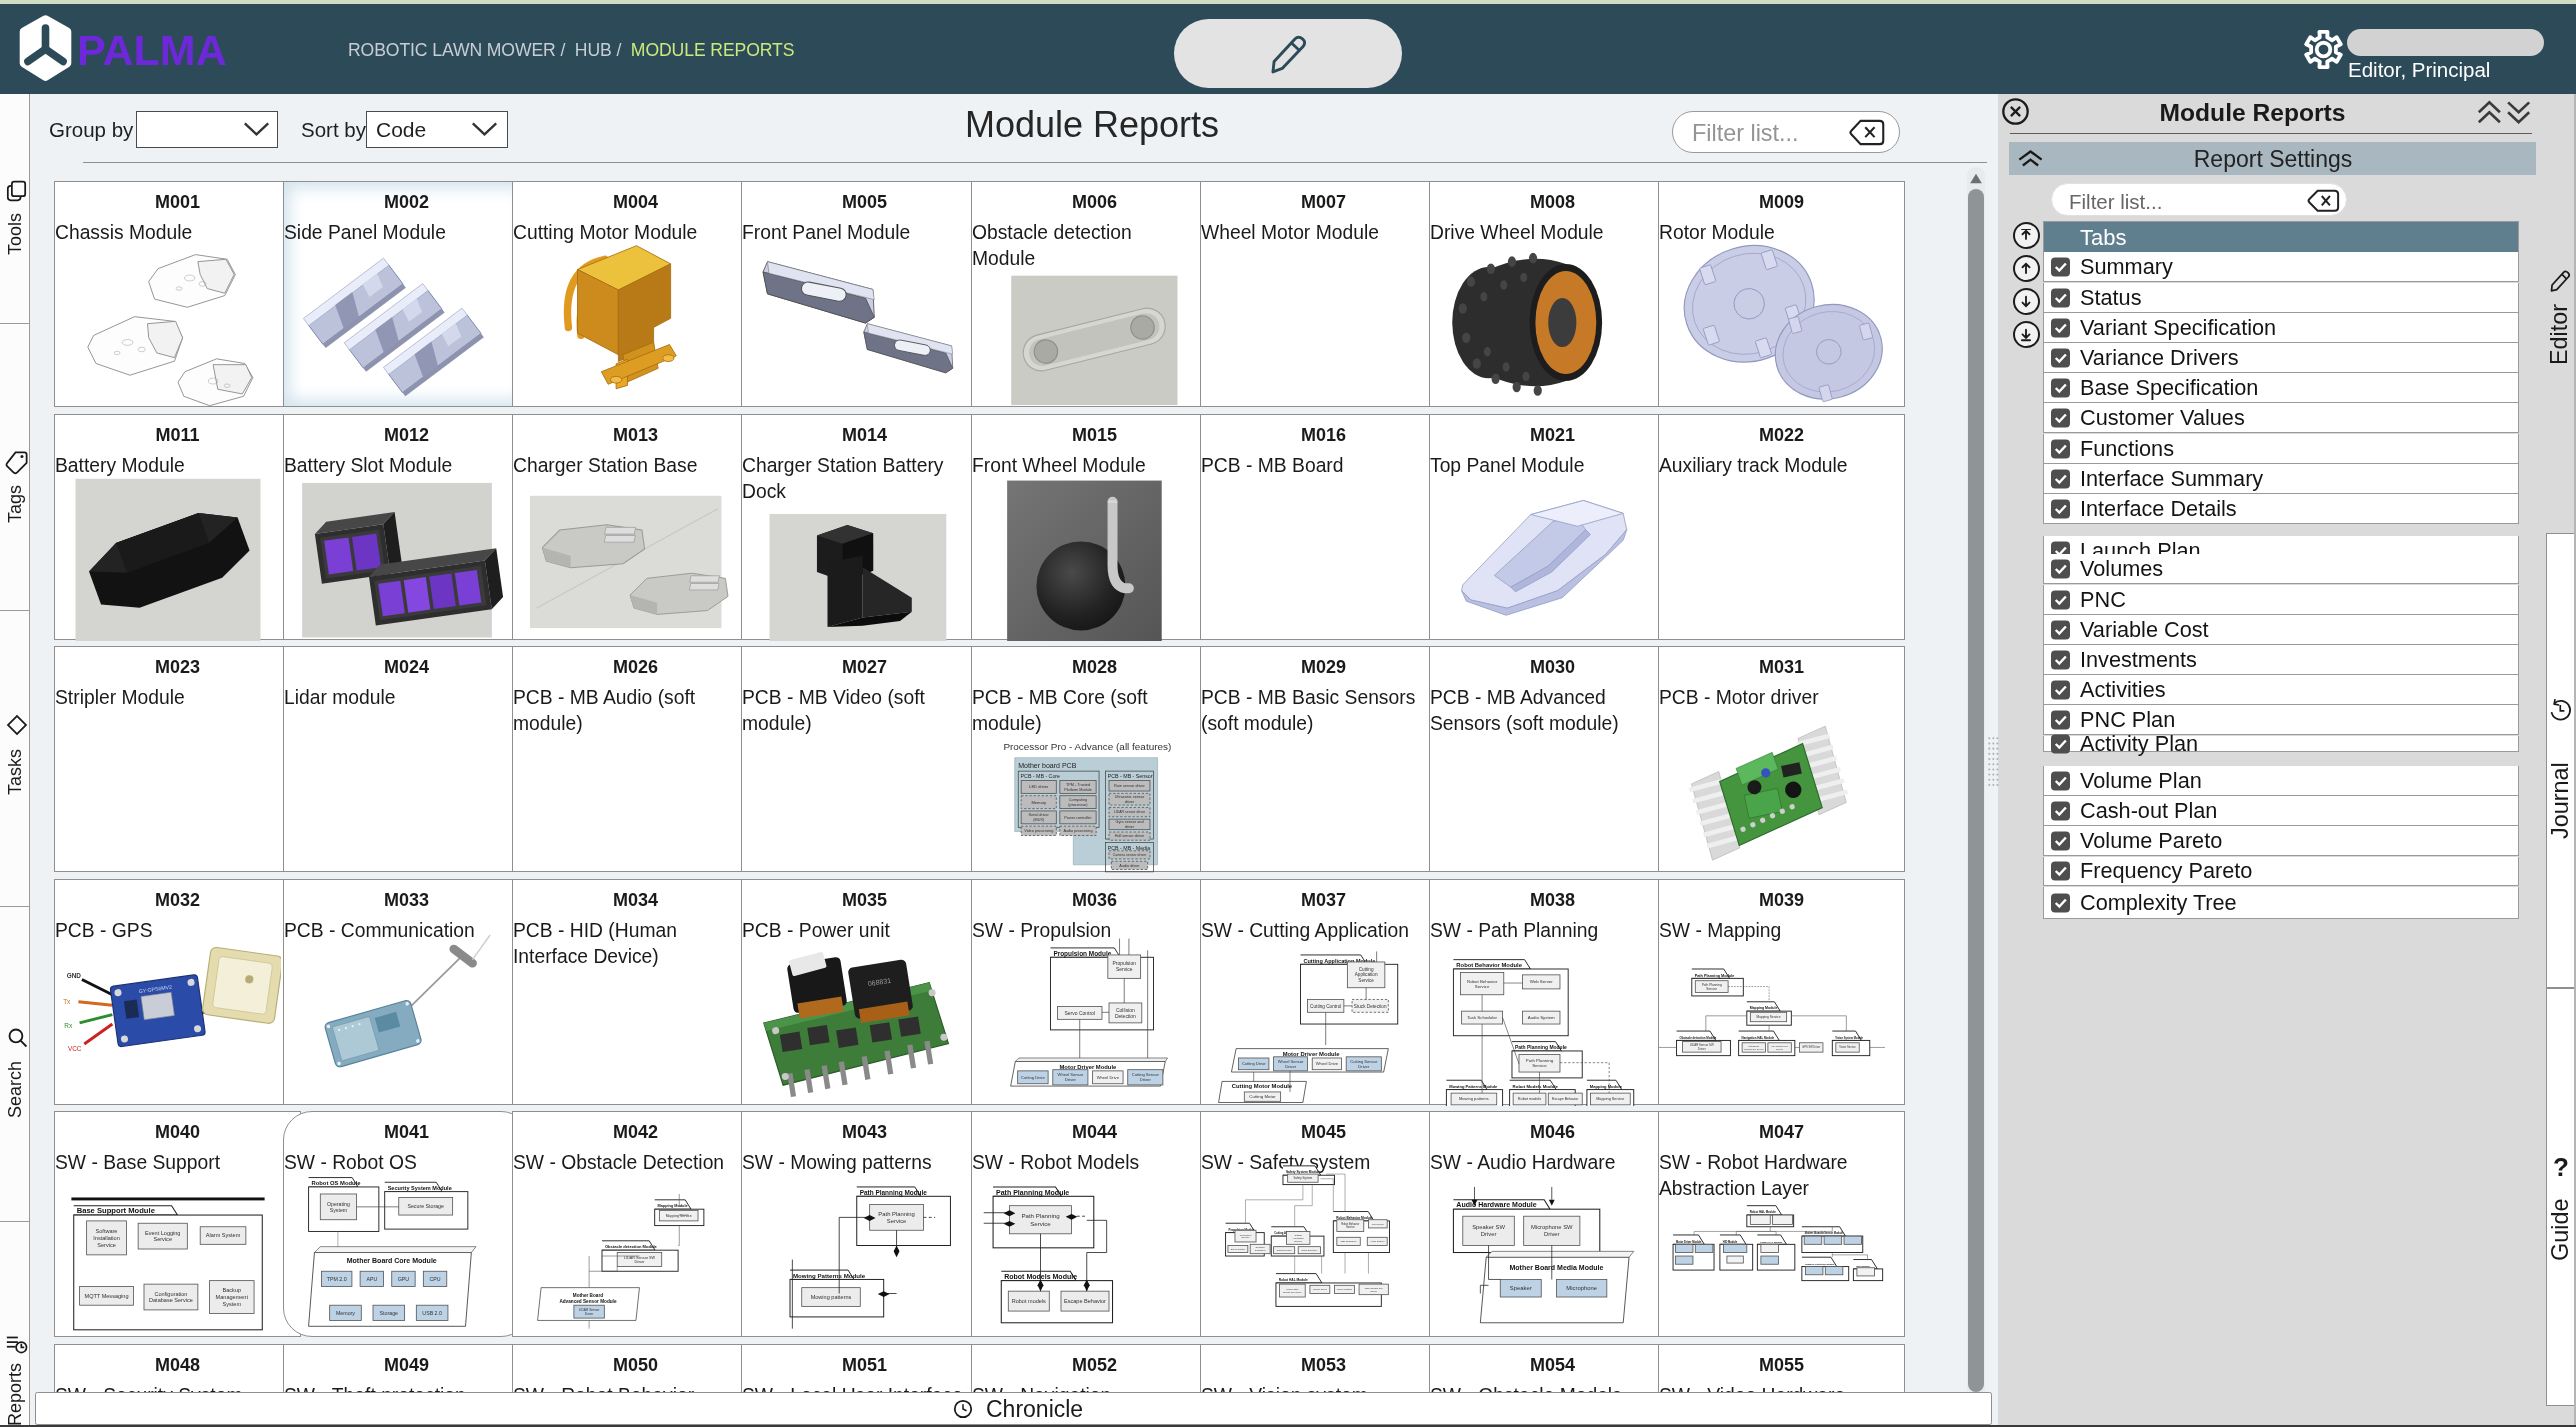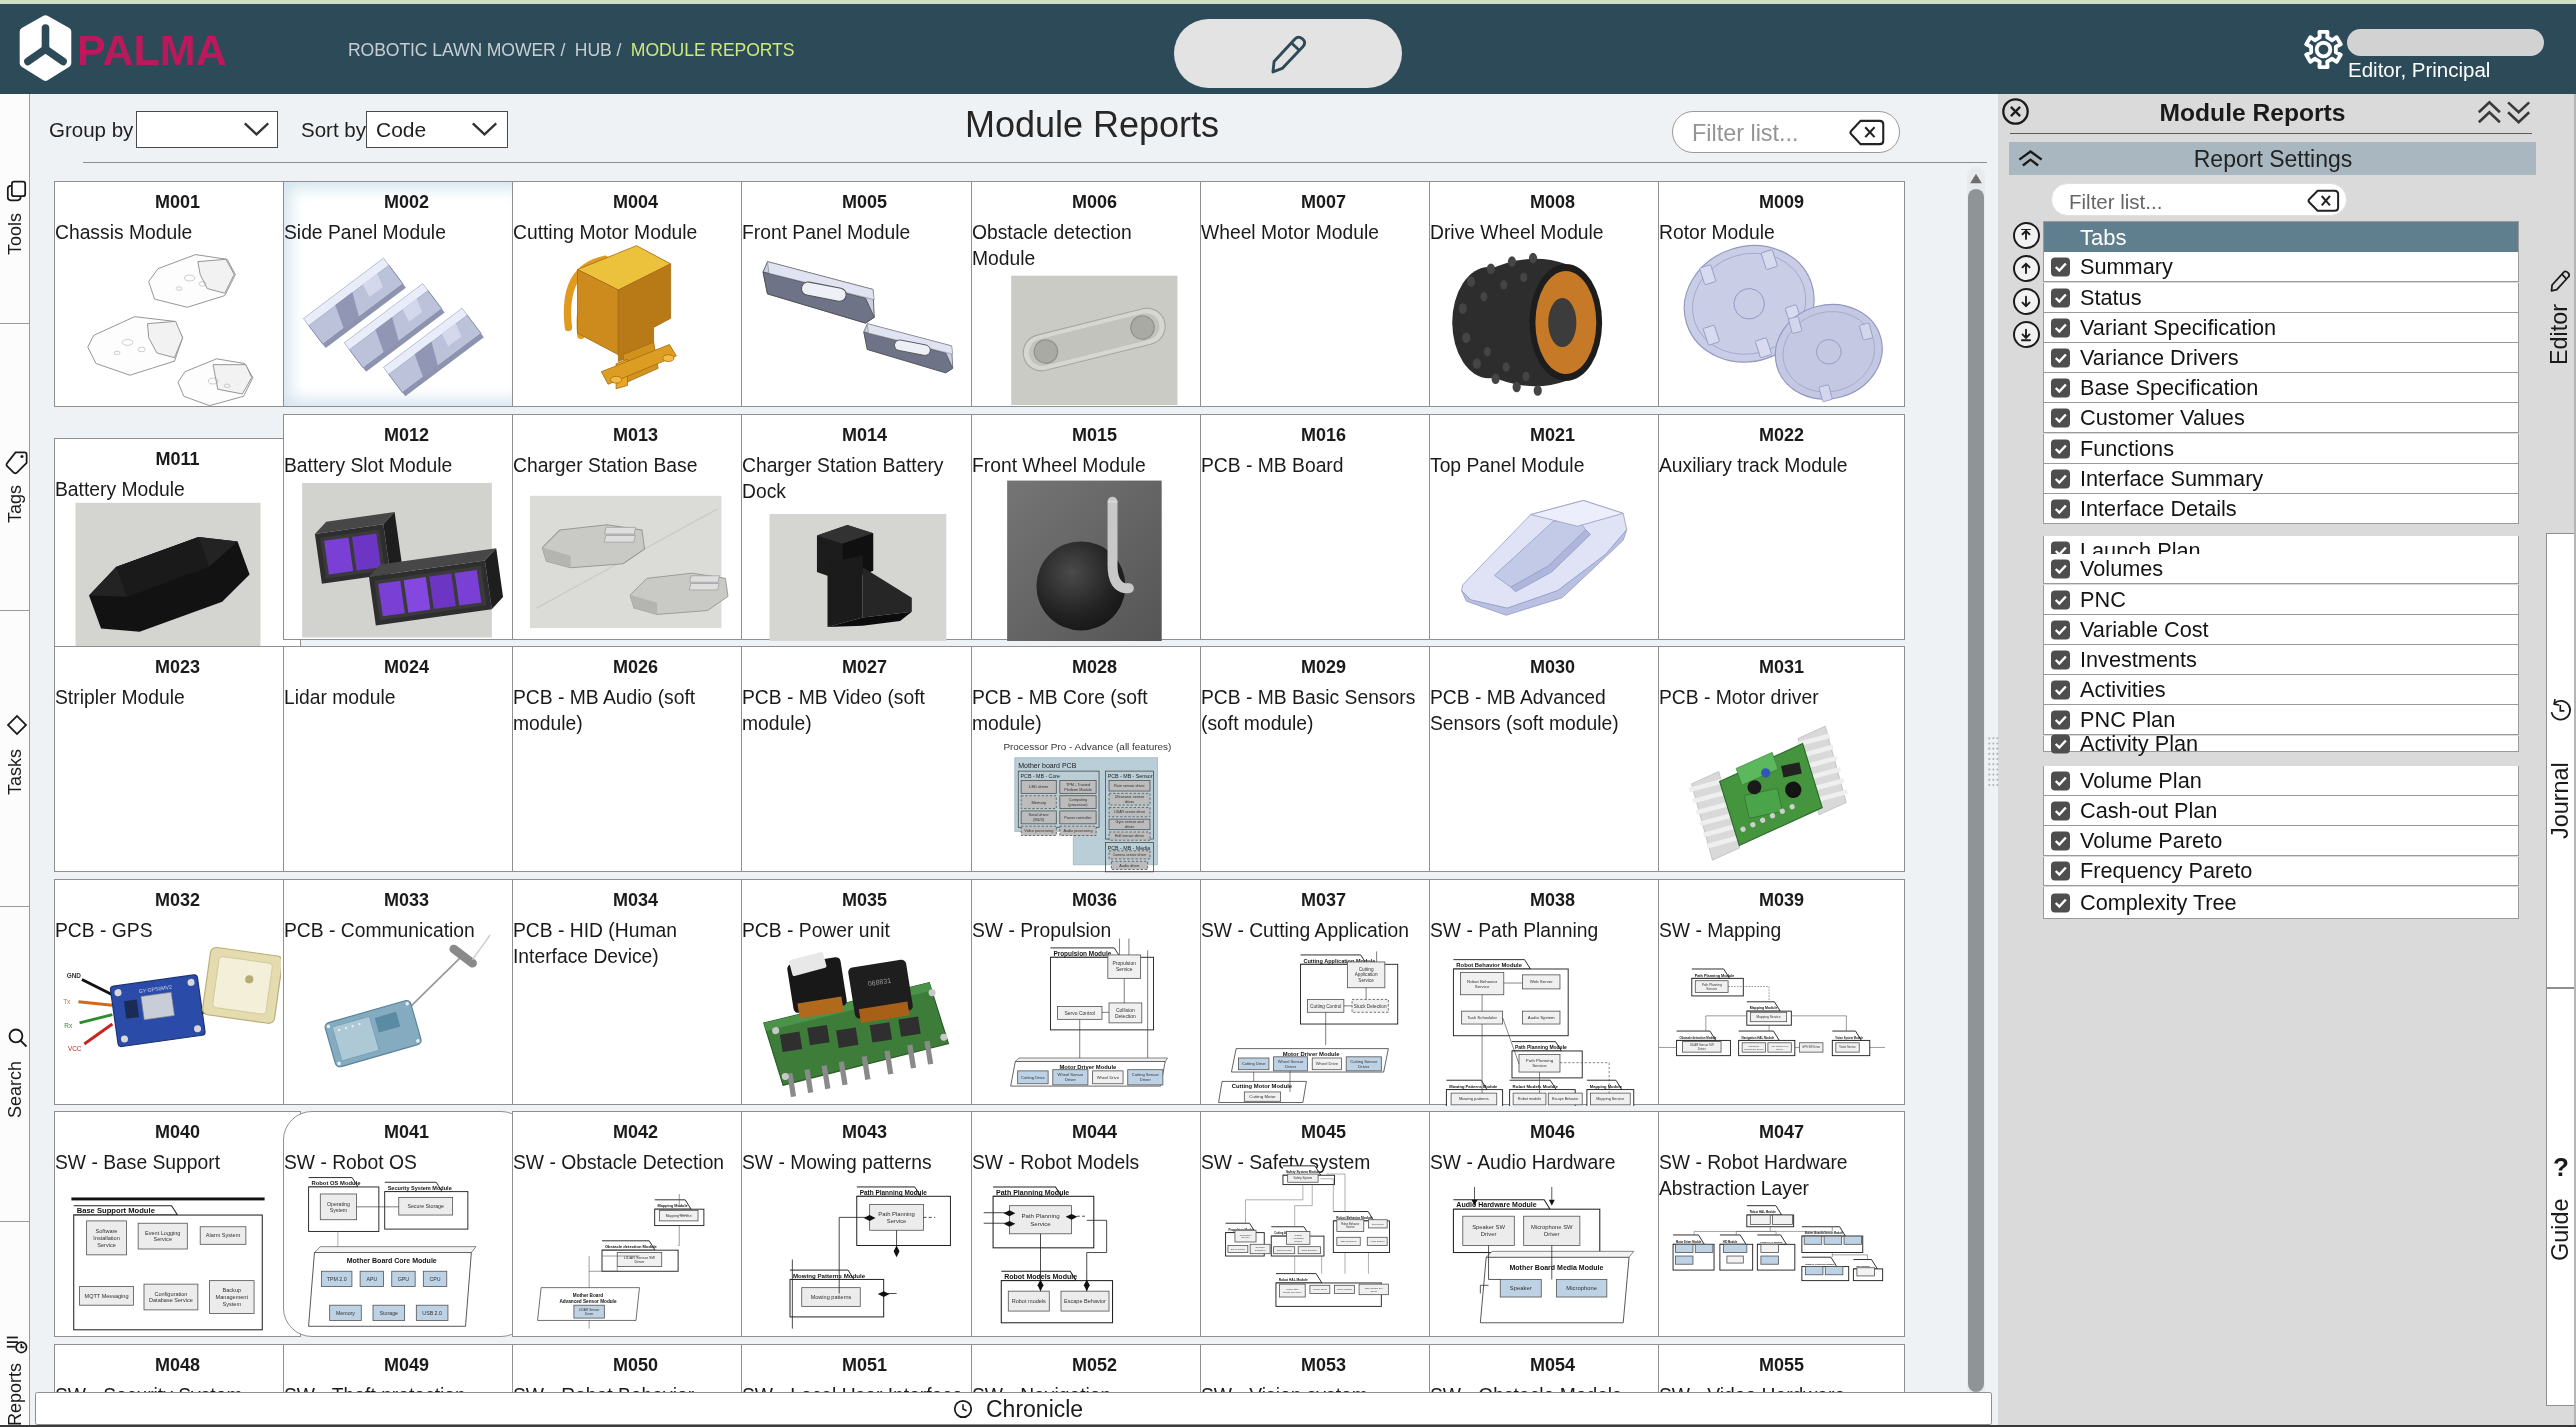--- a/index.html
+++ b/index.html
@@ -19,21 +19,21 @@
 <div class="abs" id="hdr"></div>
 <div class="abs" id="greenstrip"></div>
 <svg class="abs" style="left:16.4px;top:14px" width="59" height="68" viewBox="0 0 100 116">
 <path d="M50 9 L87 30 L87 84 L50 107 L13 84 L13 30 Z" fill="#ffffff" stroke="#ffffff" stroke-width="14" stroke-linejoin="round"></path>
 <g stroke="#2d4a58" stroke-width="13" stroke-linecap="round" fill="none">
 <path d="M50 60 L50 24"></path>
       <path d="M50 60 L20 81"></path>
       <path d="M50 60 L80 81"></path>
 </g>
   </svg>
-<div class="abs" style="left:77px;top:26px;font-size:43px;font-weight:bold;color:#be185d">PALMA</div>
+<div class="abs" style="left:77px;top:26px;font-size:43px;font-weight:bold;color:#6d28d9">PALMA</div>
 <div class="abs" style="left:348px;top:40px;font-size:17.6px;color:#c6ced3;letter-spacing:-0.1px">ROBOTIC LAWN MOWER&nbsp;/&nbsp; HUB&nbsp;/&nbsp; <span style="color:#cbe97e">MODULE REPORTS</span></div>
 <div class="abs" style="left:1174px;top:19.3px;width:228px;height:69px;border-radius:35px;background:#e3e3e3"></div>
 <svg class="abs" style="left:1266px;top:31px" width="44" height="46" viewBox="0 0 76 78">
 <g fill="none" stroke="#2d4a58" stroke-width="5" stroke-linejoin="round">
 <path d="M14 52 L50 13 Q56 7 63 13 Q70 19 64 26 L28 64 L12 70 Z"></path>
 <path d="M44 20 L57 32"></path>
 </g>
   </svg>
 <svg class="abs" style="left:2304px;top:30px" width="39" height="39" viewBox="0 0 66 66">
 <g fill="none" stroke="#fff" stroke-width="6.5" stroke-linejoin="round">
@@ -267,21 +267,21 @@
 <ellipse cx="290" cy="290" rx="79" ry="68" fill="none" stroke="#a3a8cc" stroke-width="1.4"></ellipse>
 <circle cx="290" cy="290" r="21" fill="none" stroke="#9298c0" stroke-width="1.4"></circle>
 <g fill="#d3d6ec" stroke="#8e94bc" stroke-width="1.2">
 <rect x="238" y="218" width="17" height="26" rx="2"></rect>
           <rect x="352" y="260" width="17" height="26" rx="2"></rect>
 <rect x="258" y="344" width="17" height="26" rx="2"></rect>
 </g>
       </g>
     </svg>
   </div>
-<div class="card" style="left:54px;top:438px;">
+<div class="card" style="left:54px;top:414px;">
     <div class="code">M011</div>
     <div class="name">Battery Module</div>
     <svg style="position:absolute;left:0;top:0" width="226" height="226" viewBox="0 0 386 386">
 <rect x="35" y="109" width="316" height="280" fill="#d4d4d1"></rect>
 <g transform="rotate(-20 193 249)">
 <path d="M60 220 L120 190 L270 190 L330 220 L330 280 L270 308 L120 308 L60 280 Z" fill="#121212"></path>
 <path d="M60 220 L120 190 L270 190 L330 220 L270 244 L120 244 Z" fill="#232323"></path>
 <path d="M120 190 L270 190 L270 244 L120 244 Z" fill="#1a1a1a"></path>
 </g>
     </svg>

